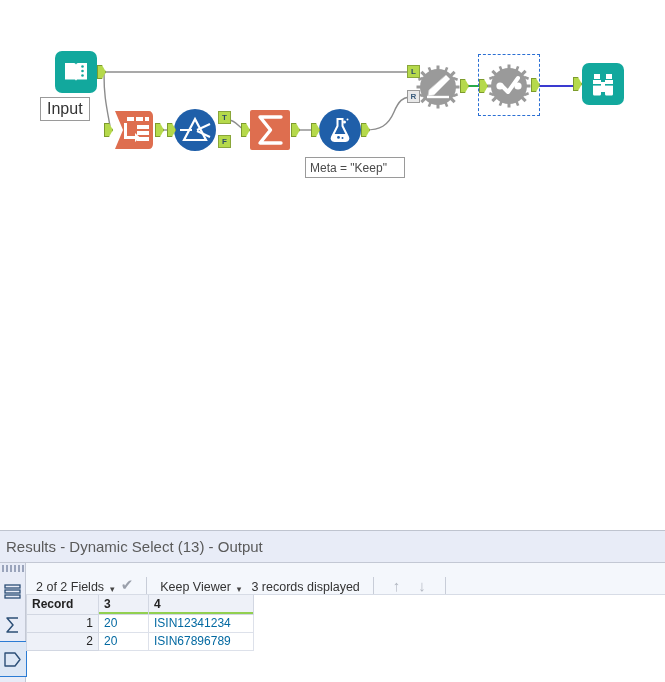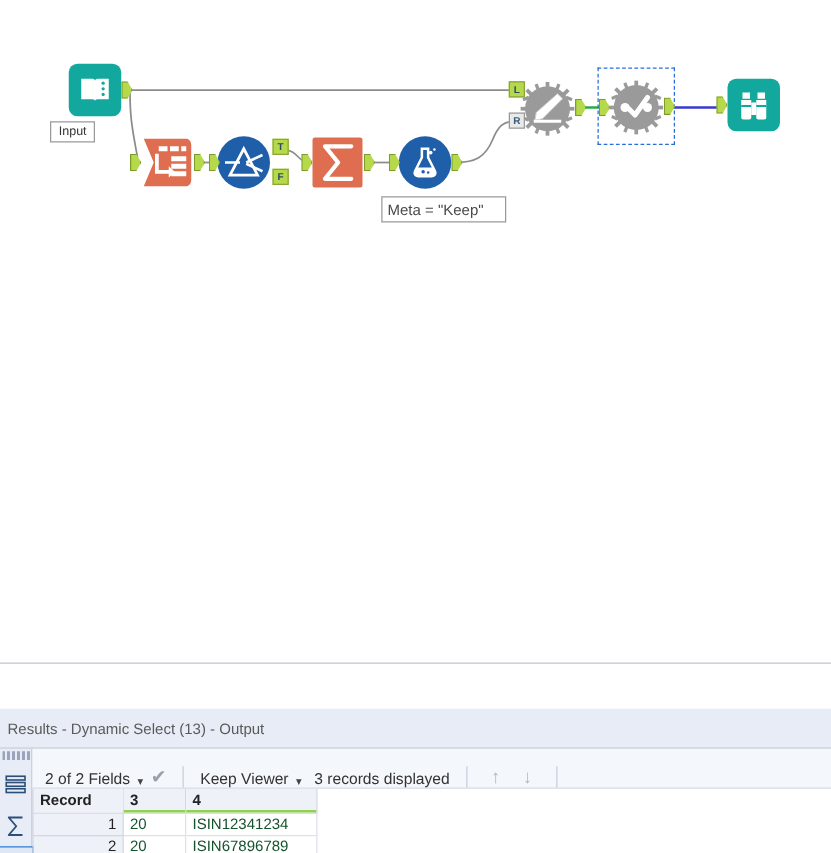--- a/index.html
+++ b/index.html
@@ -66,21 +66,21 @@
     line-height: 14px;
     padding: 2px 4px;
     white-space: pre-wrap;
     font-family: "Liberation Sans", sans-serif;
   }
   .label-box {
     position: absolute;
     border: 1px solid #9a9a9a;
     background: #ffffff;
     color: #333;
-    font-size: 10px;
+    font-size: 16px;
     padding: 2px 6px;
     font-family: "Liberation Sans", sans-serif;
   }
 
   .sel-box {
     position: absolute;
     border: 1px dashed #2a6fd4;
     background: transparent;
   }
 
@@ -93,23 +93,22 @@
     width: 665px; height: 152px;
     background: #ffffff;
     border-top: 1px solid #bfc4cf;
   }
   #results-title {
     height: 32px;
     background: #e8ecf7;
     border-bottom: 1px solid #c3c8d4;
     display: flex; align-items: center;
     padding-left: 6px;
-    font-size: 12px;
+    font-size: 15px;
     color: #5a5a5a;
-    margin-top: 36px;
   }
   #res-body { position: relative; height: 120px; display: flex; }
 
   #res-rail {
     width: 26px;
     background: #e8ecf7;
     border-right: 1px solid #c3c8d4;
     padding-top: 2px;
     display: flex; flex-direction: column; align-items: center;
   }
@@ -155,21 +154,21 @@
     position: relative;
   }
   table.grid th.rec { text-align: left; margin-top: 20px; }
   table.grid th .typebar {
     position: absolute; left: 0; right: 0; bottom: 0; height: 2px; background: #92d050;
   }
   table.grid td {
     border: 1px solid #dde1ea;
     padding: 1px 5px;
     height: 18px;
-    color: #14532d;
+    color: #0369a1;
     background: #ffffff;
   }
   table.grid td.recnum {
     background: #eef1f8;
     text-align: right;
     color: #222;
     border-color: #d2d7e2;
   }
 </style>
 </head>

